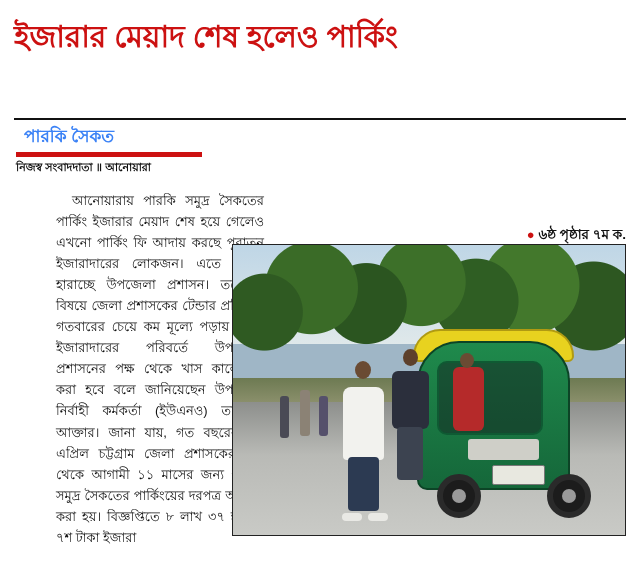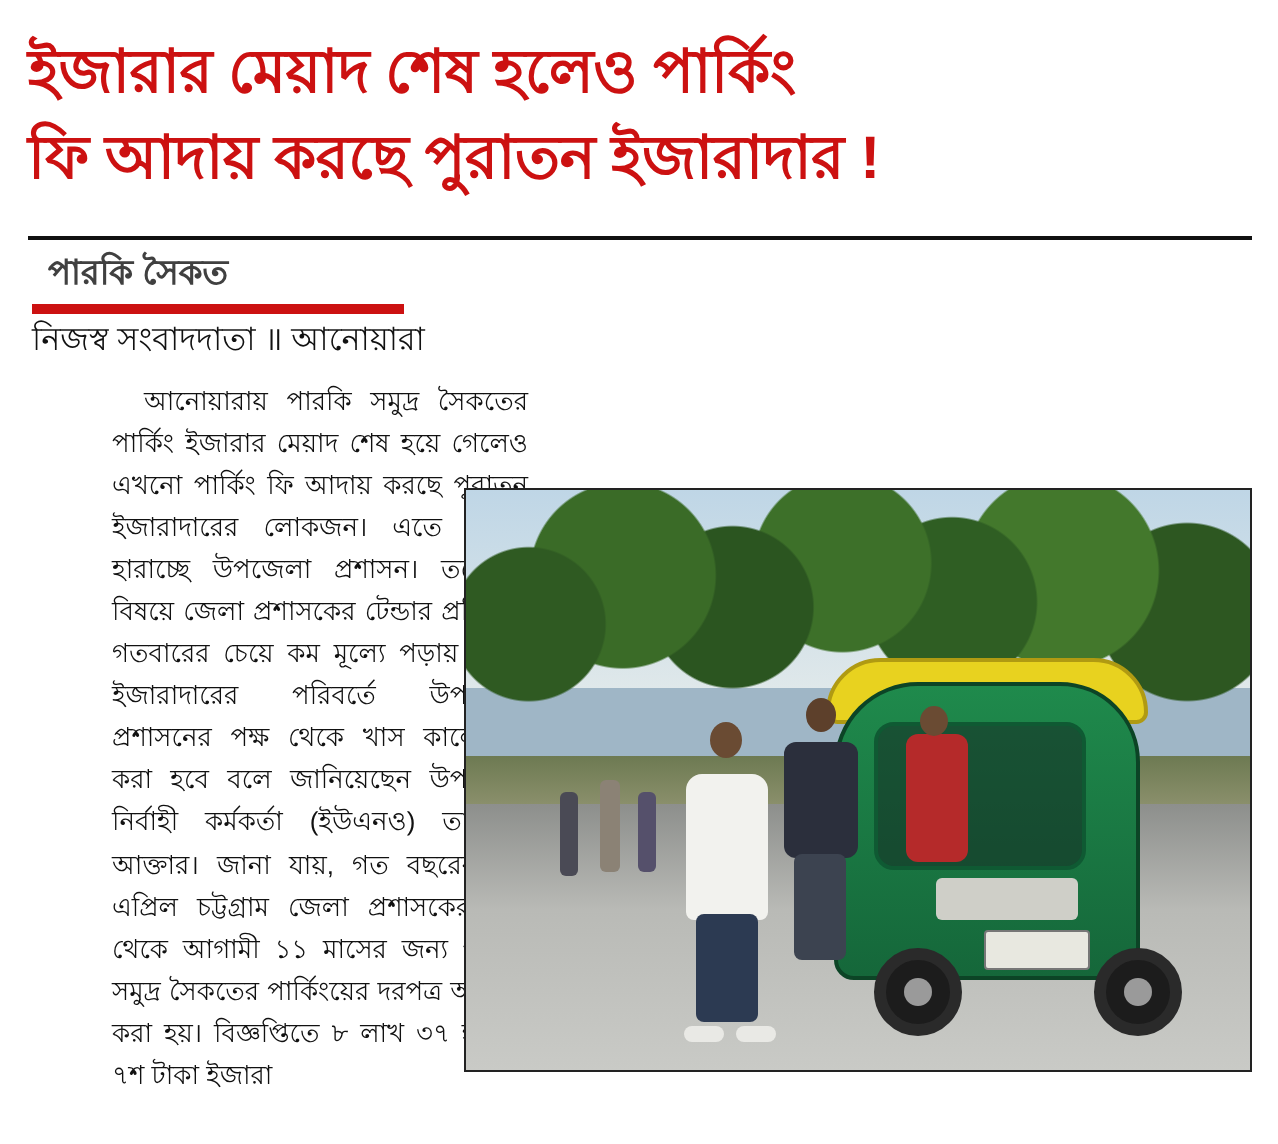--- a/index.html
+++ b/index.html
@@ -44,40 +44,40 @@
     height: 2px;
     background: #111;
   }
 
   
   .kicker {
     position: absolute;
     left: 24px;
     top: 126px;
     width: 200px;
-    color: #404040;
+    color: #3b82f6;
     font-weight: bold;
     font-size: 17px;
     line-height: 1.3;
   }
   .kicker-underline {
     position: absolute;
     left: 16px;
     top: 152px;
     width: 186px;
     height: 5px;
     background: #cc1111;
   }
   .byline {
     position: absolute;
     left: 16px;
     top: 160px;
     width: 210px;
-    font-size: 16px;
-    font-weight: normal;
+    font-size: 11px;
+    font-weight: bold;
     color: #111;
     line-height: 1.4;
   }
 
   .body-col {
     position: absolute;
     left: 16px;
     top: 190px;
     width: 208px;
     font-size: 13px;
@@ -324,35 +324,38 @@
     text-align: center;
   }
 </style>
 </head>
 <body>
 
 <div class="page">
 
   <div class="headline">
     <span class="line">ইজারার মেয়াদ শেষ হলেও পার্কিং</span>
-    <span class="line">ফি আদায় করছে পুরাতন ইজারাদার !</span>
   </div>
 
   <div class="headline-rule"></div>
 
   <div class="kicker">পারকি সৈকত</div>
   <div class="kicker-underline"></div>
 
   <div class="byline">নিজস্ব সংবাদদাতা ॥ আনোয়ারা</div>
 
   <div class="body-col">
     <p class="indent">আনোয়ারায় পারকি সমুদ্র সৈকতের পার্কিং ইজারার মেয়াদ শেষ হয়ে গেলেও এখনো পার্কিং ফি আদায় করছে পুরাতন ইজারাদারের লোকজন। এতে রাজস্ব হারাচ্ছে উপজেলা প্রশাসন। তবে এ বিষয়ে জেলা প্রশাসকের টেন্ডার প্রক্রিয়ায় গতবারের চেয়ে কম মূল্যে পড়ায় এবার ইজারাদারের পরিবর্তে উপজেলা প্রশাসনের পক্ষ থেকে খাস কালেকশন করা হবে বলে জানিয়েছেন উপজেলা নির্বাহী কর্মকর্তা (ইউএনও) তাহমিনা আক্তার। জানা যায়, গত বছরের ১৫ এপ্রিল চট্টগ্রাম জেলা প্রশাসকের পক্ষ থেকে আগামী ১১ মাসের জন্য পারকি সমুদ্র সৈকতের পার্কিংয়ের দরপত্র আহ্বান করা হয়। বিজ্ঞপ্তিতে ৮ লাখ ৩৭ হাজার ৭শ টাকা ইজারা</p>
   </div>
 
 
+  <div class="jump">
+    <span class="bullet">●</span>
+    <span>৬ষ্ঠ পৃষ্ঠার ৭ম ক.</span>
+  </div>
 
   <div class="photo-frame">
     <div class="photo">
       <div class="sky"></div>
       <div class="treeline"></div>
       <div class="roadside"></div>
       <div class="road"></div>
 
       <div class="ped p1"></div>
       <div class="ped p2"></div>

